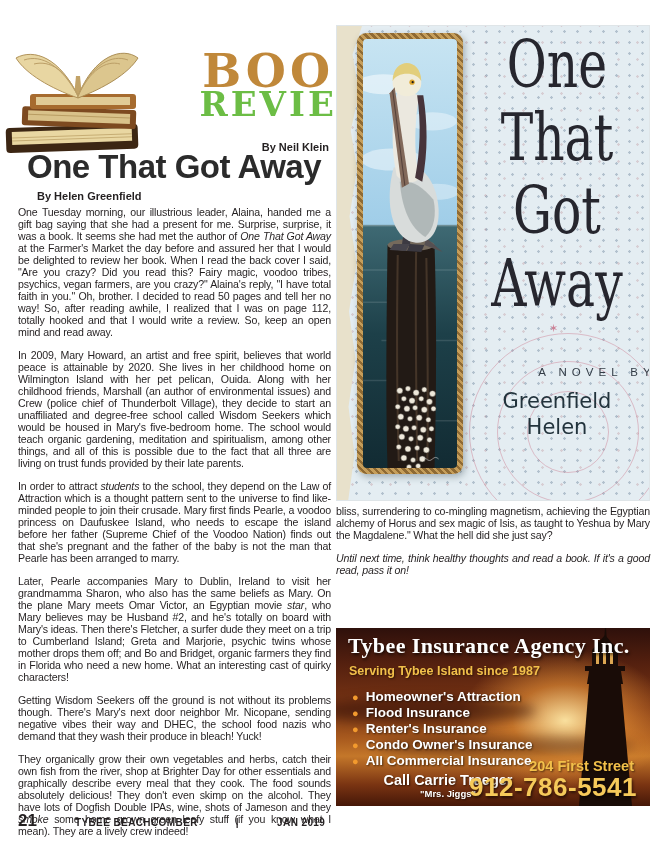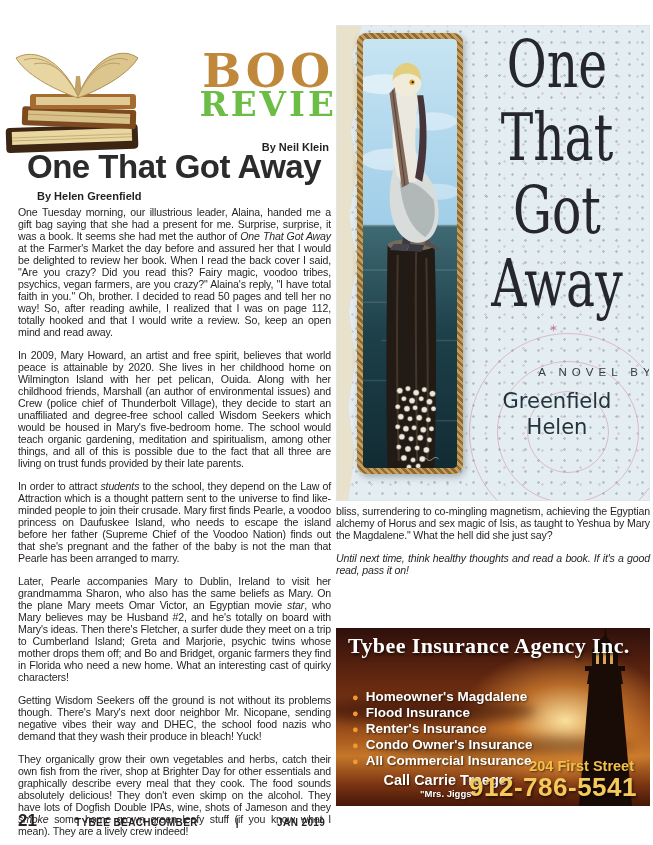--- a/index.html
+++ b/index.html
@@ -257,24 +257,25 @@
         <path d="M43,43 L75,43 L77,56 L41,56 Z"></path>
         <path d="M43,56 L75,56 L86,178 L33,178 Z"></path>
       </g>
       <g fill="rgba(255,195,95,.85)">
         <rect x="50" y="25" width="3" height="11"></rect>
         <rect x="57" y="25" width="3" height="11"></rect>
         <rect x="64" y="25" width="3" height="11"></rect>
       </g>
     </svg>
     <h2 class="ad-title">Tybee Insurance Agency Inc.</h2>
+    <div class="ad-subtitle">Serving Tybee Island since 1987</div>
     <ul class="ad-bullets">
       <li>
           <span class="dot">●</span>
-          <span>Homeowner's Magdalene</span>
+          <span>Homeowner's Attraction</span>
         </li>
       <li>
           <span class="dot">●</span>
           <span>Flood Insurance</span>
         </li>
       <li>
           <span class="dot">●</span>
           <span>Renter's Insurance</span>
         </li>
       <li>

